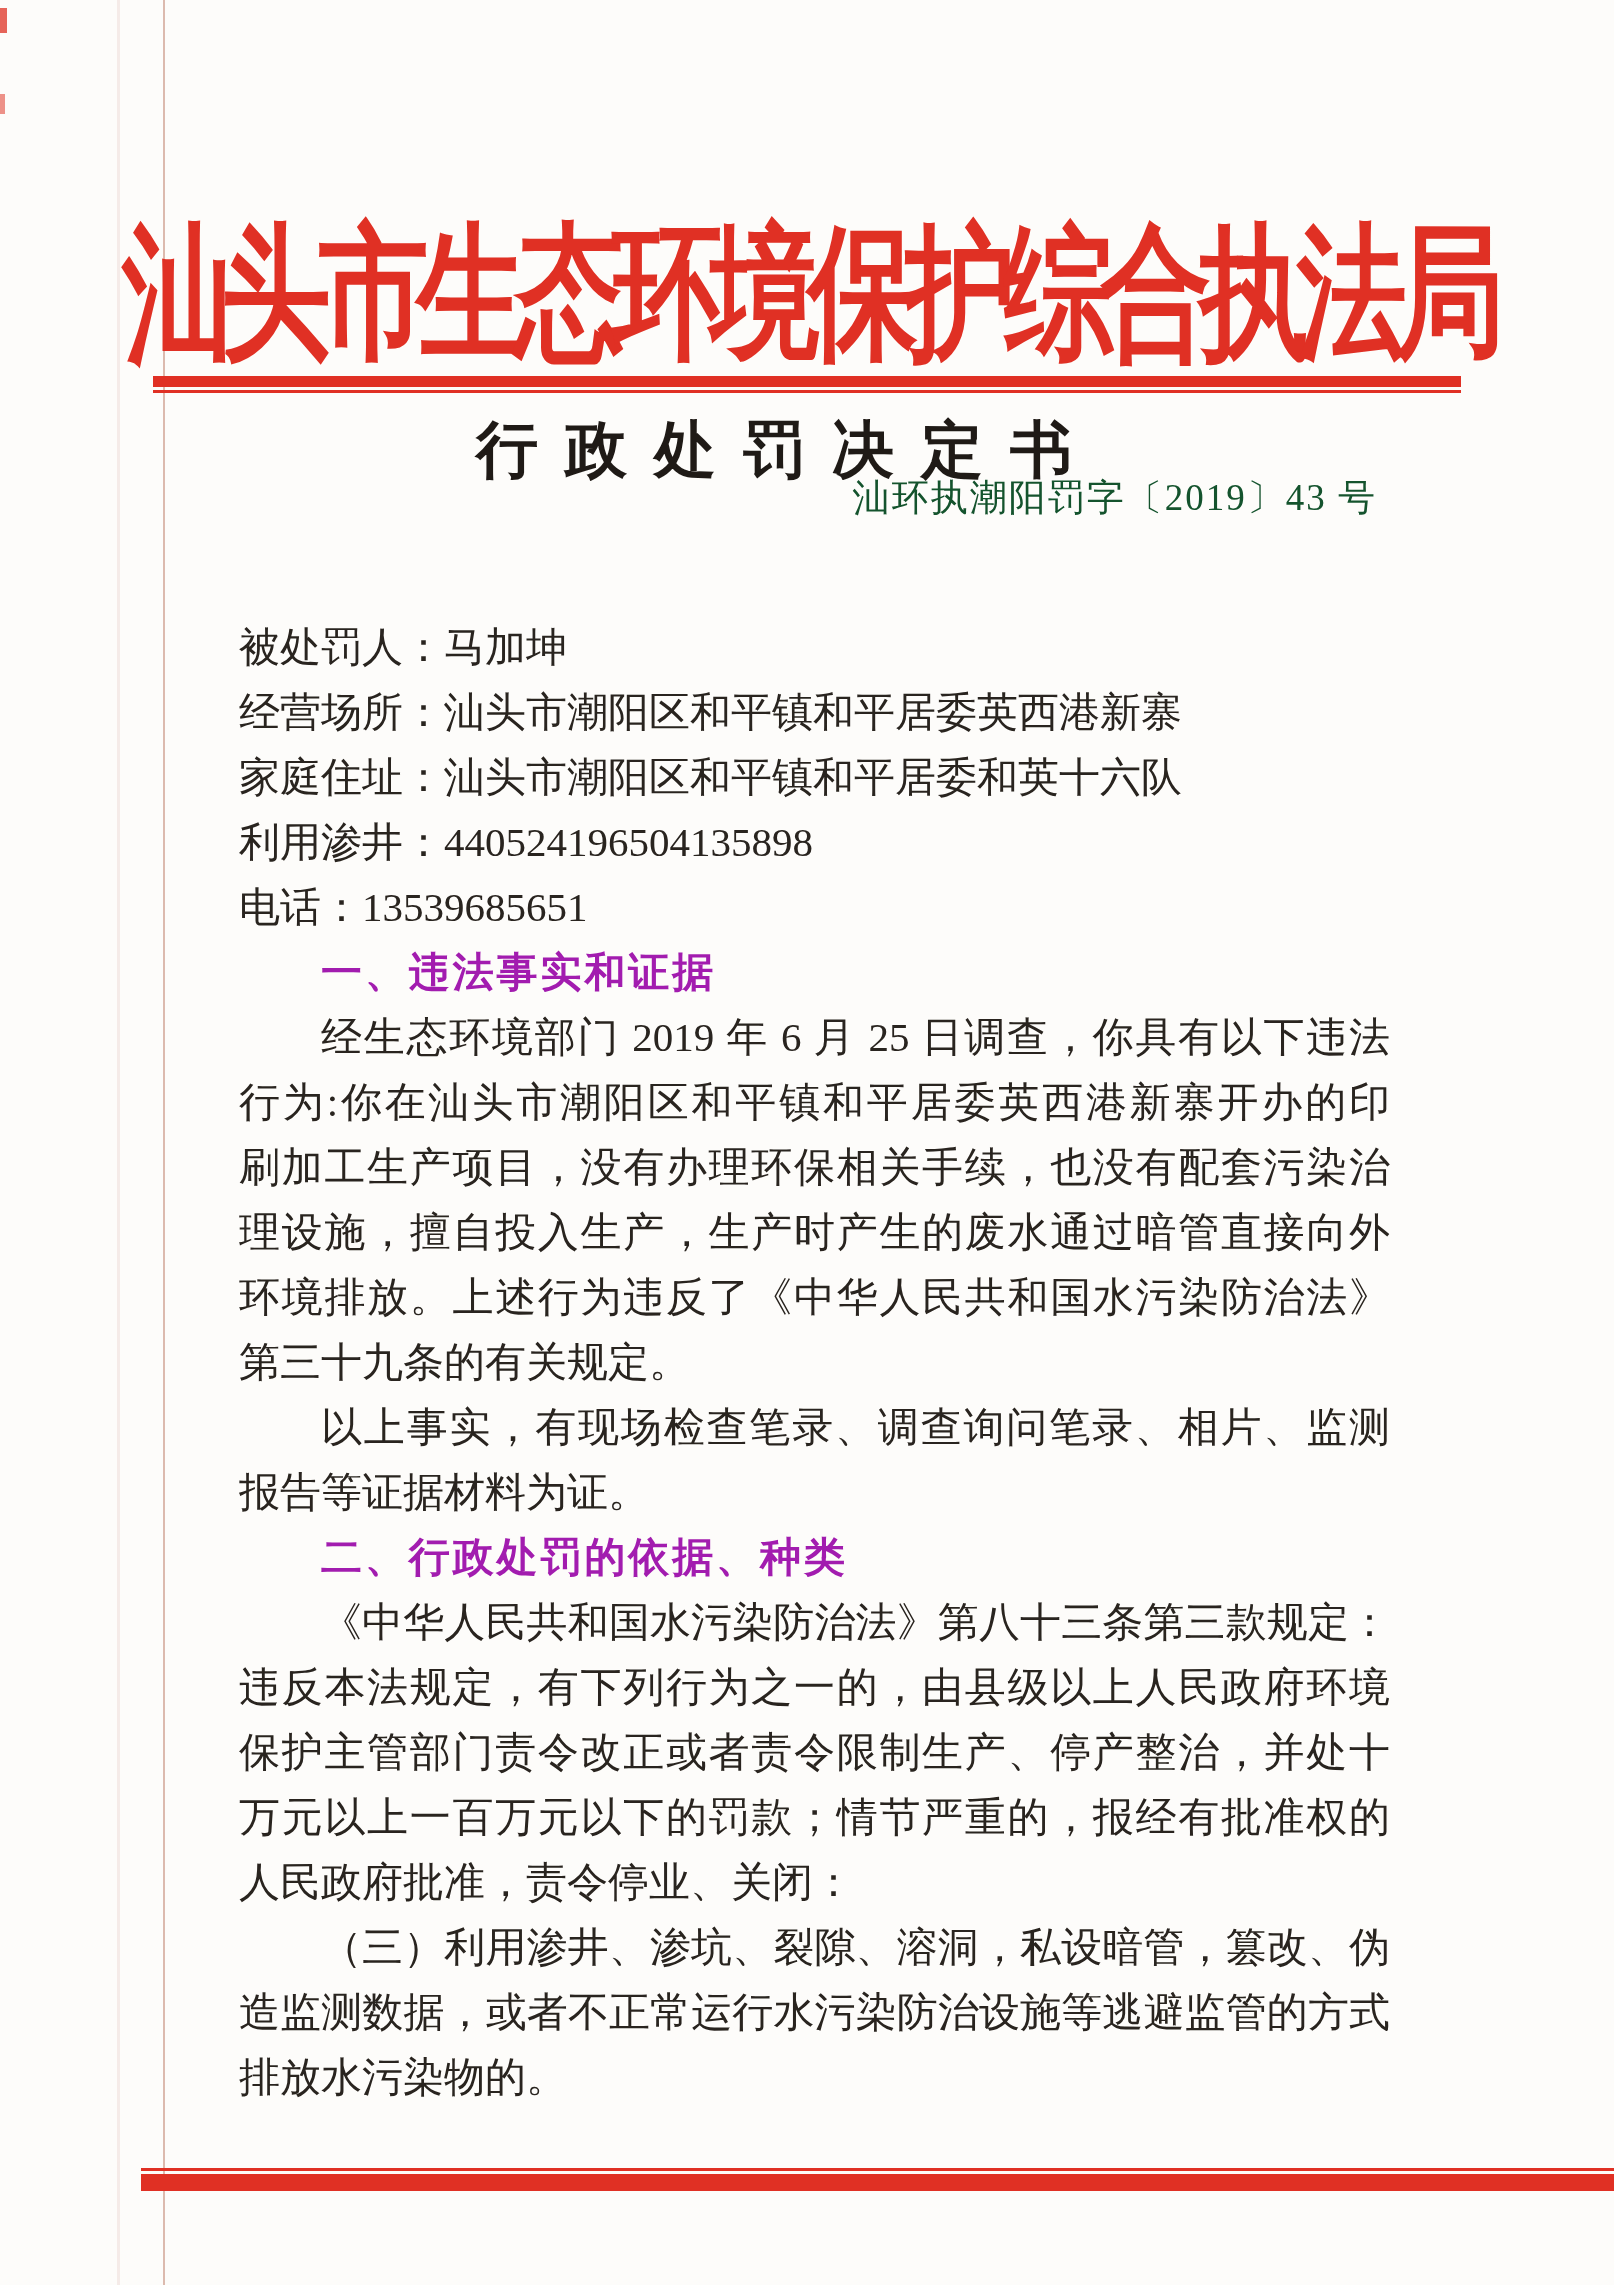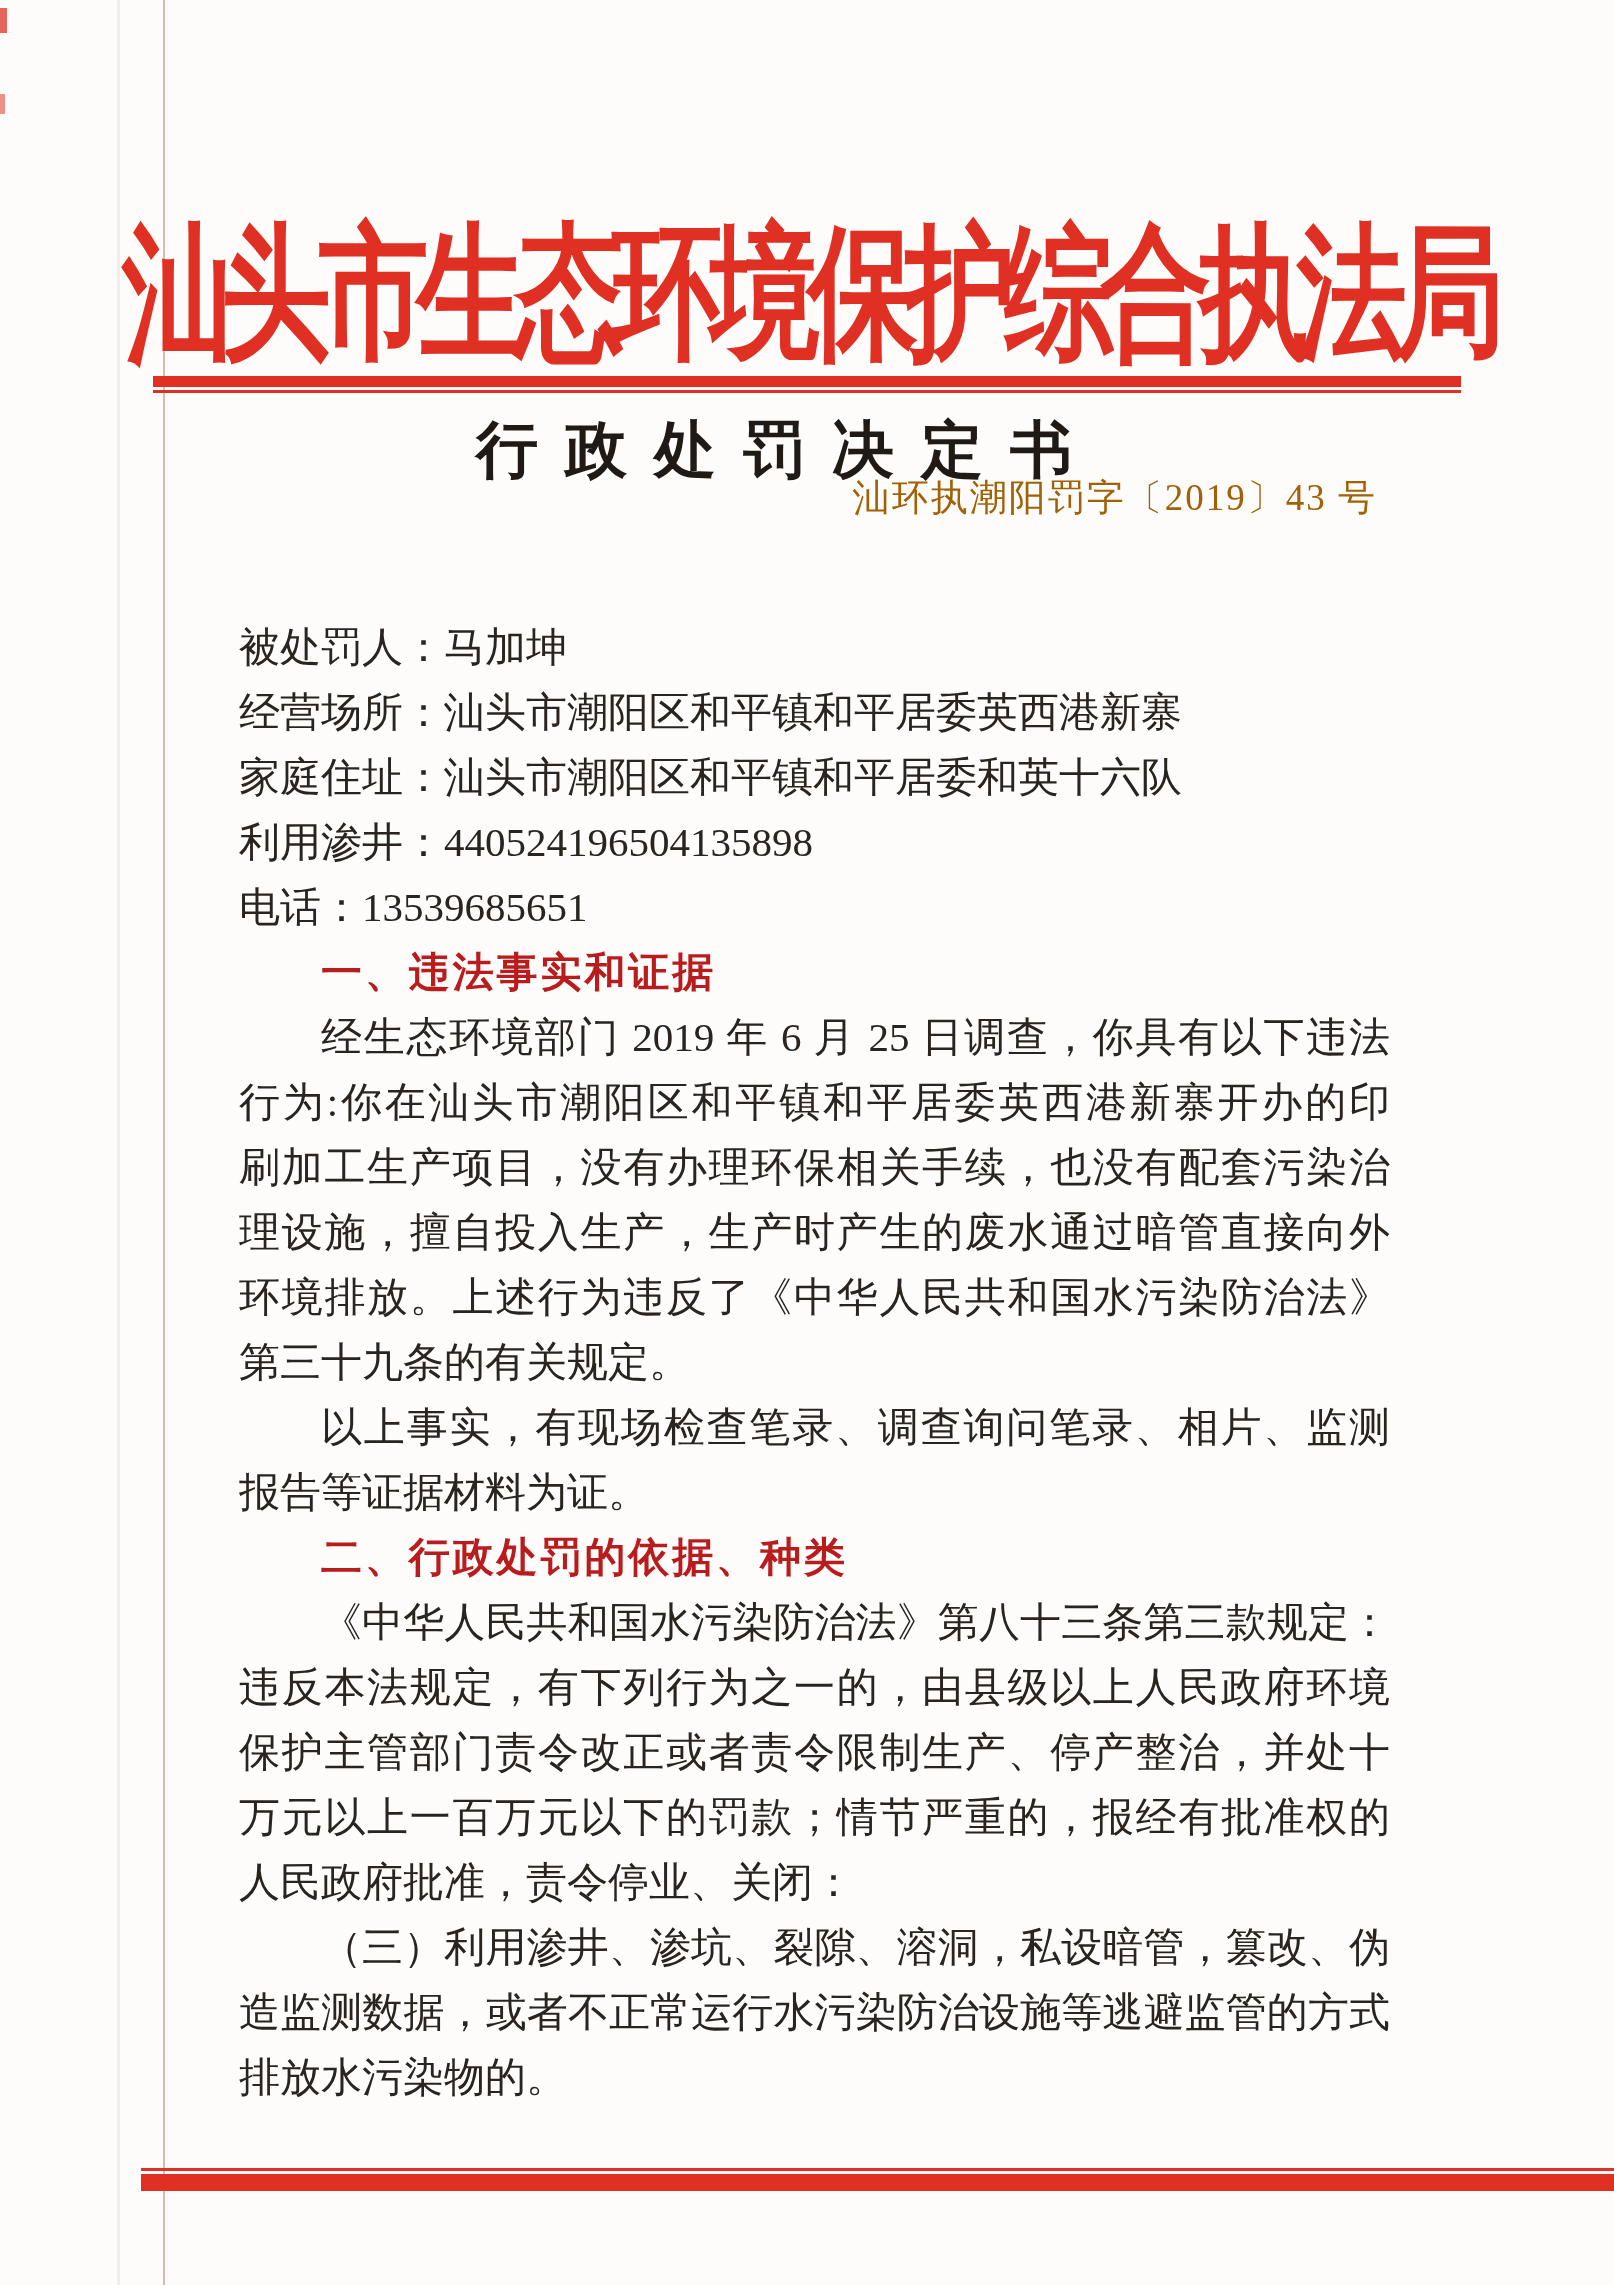--- a/index.html
+++ b/index.html
@@ -27,34 +27,34 @@
   .rule-top-thick { position:absolute; left:153px; top:376px; width:1308px; height:10.7px; background:var(--red); }
   .rule-top-thin  { position:absolute; left:153px; top:390px; width:1308px; height:2.9px;  background:var(--red); }
   
   .doc-title {
     position:absolute; top:415px; left:774px; transform:translateX(-50%);
     white-space:nowrap; font-size:62px; line-height:1.15; font-weight:600;
     letter-spacing:27px; padding-left:27px; color:#1f1a16;
   }
   .doc-number {
     position:absolute; top:476px; right:237px; white-space:nowrap;
-    font-size:37px; line-height:1.2; letter-spacing:2px; color:#a16207;
+    font-size:37px; line-height:1.2; letter-spacing:2px; color:#14532d;
   }
   
   .doc-body {
     position:absolute; left:239px; top:615px; width:1151px;
     font-size:41px; line-height:65px; color:#29241f;
   }
   .line { height:65px; white-space:nowrap; }
   .line.fill { white-space:normal; text-align:justify; text-align-last:justify; overflow:hidden; }
   .line.first, .line.heading { padding-left:82px; }
   .line.heading {
     font-weight:bold; white-space:nowrap;
     font-family:"Liberation Sans","DejaVu Sans",sans-serif;
-    letter-spacing:2.9px; color:#b91c1c;
+    letter-spacing:2.9px; color:#a21caf;
   }
   
   .rule-bottom-thin  { position:absolute; left:141px; top:2168px; width:1473px; height:2.9px;  background:var(--red); }
   .rule-bottom-thick { position:absolute; left:141px; top:2174px; width:1473px; height:16.6px; background:var(--red); }
 </style>
 </head>
 <body>
 
 <div class="page">
   <div class="scan-faint-line"></div>

